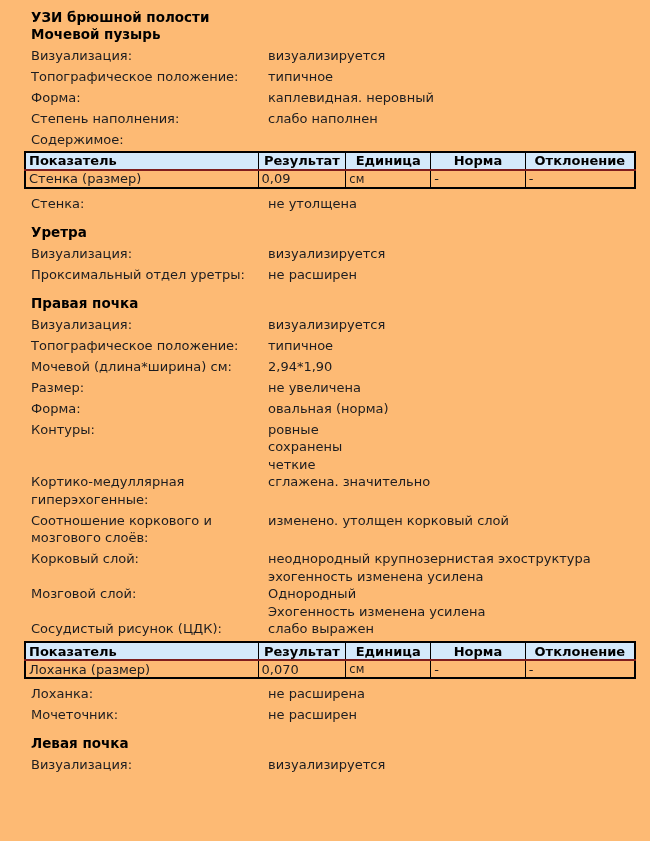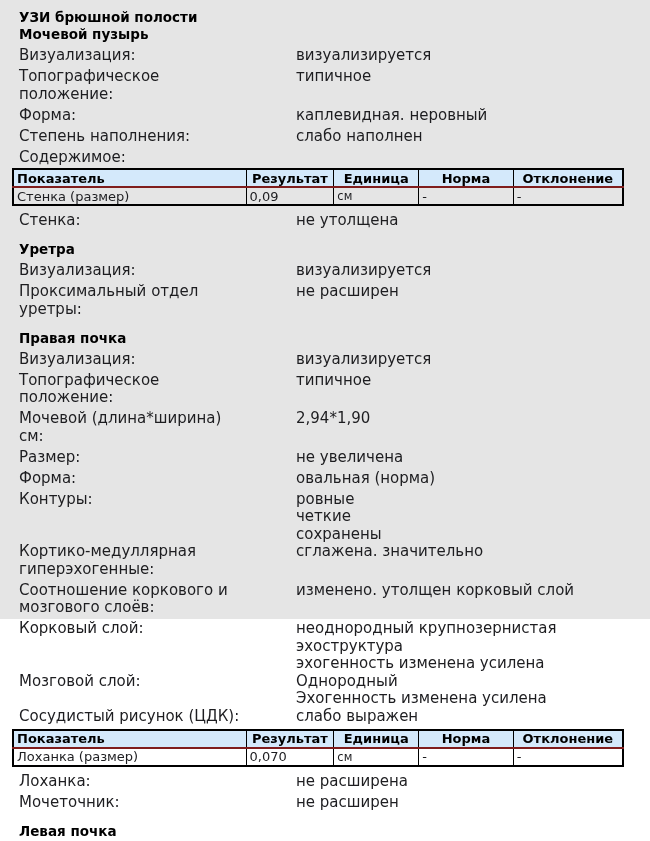--- a/index.html
+++ b/index.html
@@ -10,42 +10,41 @@
   body {
     width: 650px;
     height: 841px;
     overflow: hidden;
     font-family: "DejaVu Sans", "Liberation Sans", sans-serif;
     color: #1d1d20;
   }
   .page {
     box-sizing: border-box;
     width: 650px;
-    height: 619px;
-    padding: 9px 10px 0 12px;
-    background: #e5e5e5;
+    height: 841px;
+    padding: 9px 10px 0 24px;
+    background: #fdba74;
   }
   .heading {
     font-size: 13.5px;
     font-weight: bold;
     color: #000000;
     line-height: 17px;
     margin: 0 0 4px 0;
     padding-left: 7px;
     white-space: nowrap;
   }
   .heading.tight { margin-bottom: 0; }
   .field {
     display: flex;
     align-items: flex-start;
-    font-size: 15px;
+    font-size: 13px;
     line-height: 17.5px;
     margin: 0 0 3.5px 0;
     padding-left: 7px;
-    gap: 40px;
   }
   .field.multi { margin-bottom: 0; }
   .field .label {
     flex: 0 0 237px;
     box-sizing: border-box;
     padding-right: 14px;
   }
   .field .values { flex: 1 1 auto; min-width: 0; }
   .spacer { height: 8px; }
   table.report-table {
@@ -192,22 +191,22 @@
       <div class="field">
         <div class="label">Форма:</div>
         <div class="values">
           <div class="vline">овальная (норма)</div>
         </div>
       </div>
       <div class="field multi">
         <div class="label">Контуры:</div>
         <div class="values">
           <div class="vline">ровные</div>
+          <div class="vline">сохранены</div>
           <div class="vline">четкие</div>
-          <div class="vline">сохранены</div>
         </div>
       </div>
       <div class="field">
         <div class="label">Кортико-медуллярная гиперэхогенные:</div>
         <div class="values">
           <div class="vline">сглажена. значительно</div>
         </div>
       </div>
       <div class="field">
         <div class="label">Соотношение коркового и мозгового слоёв:</div>

